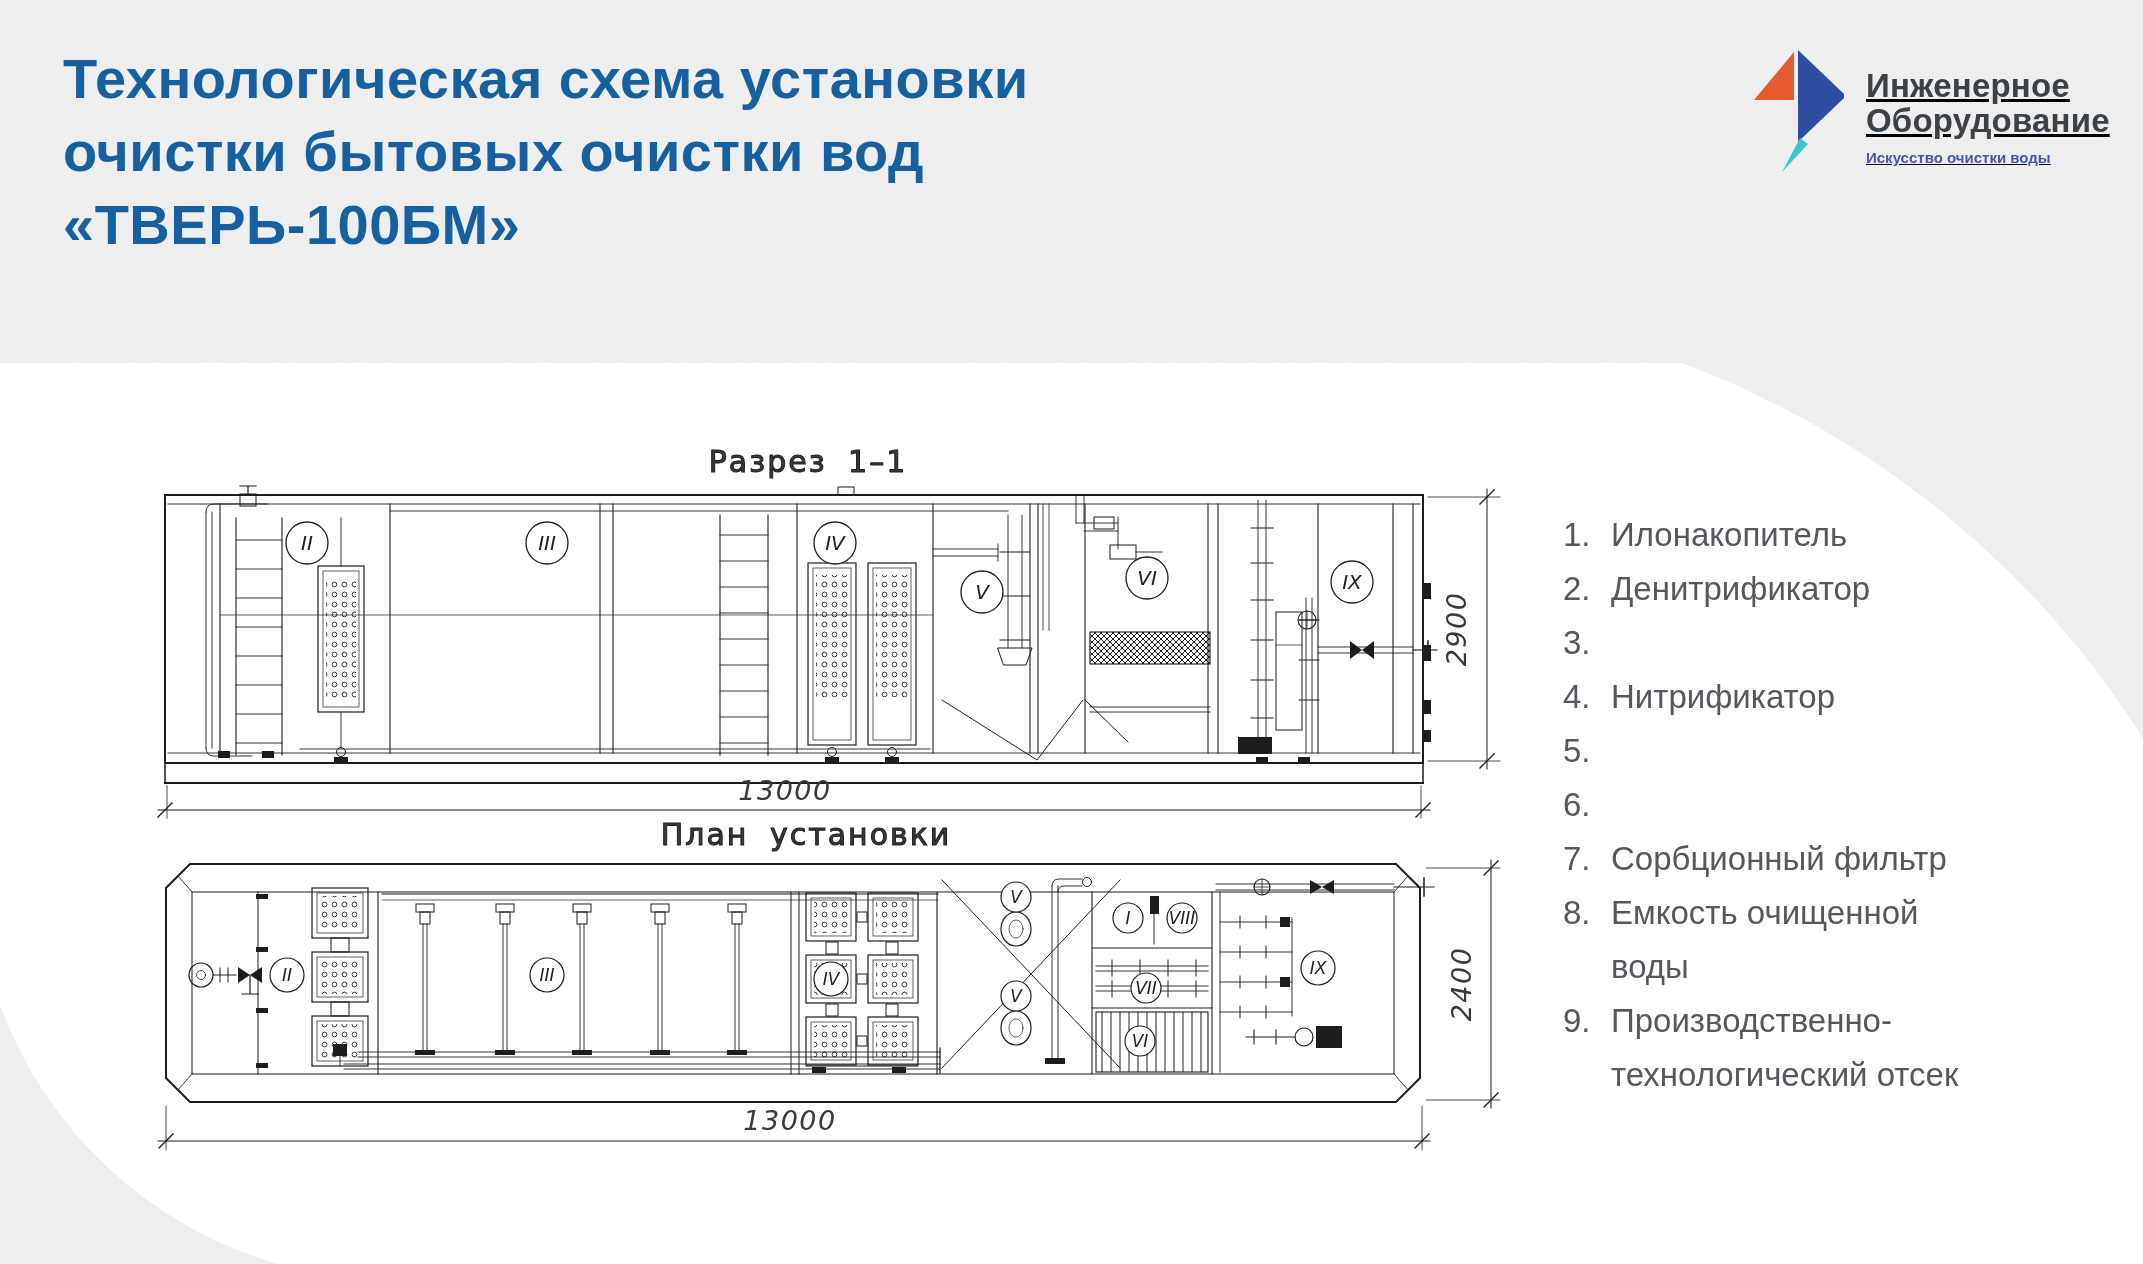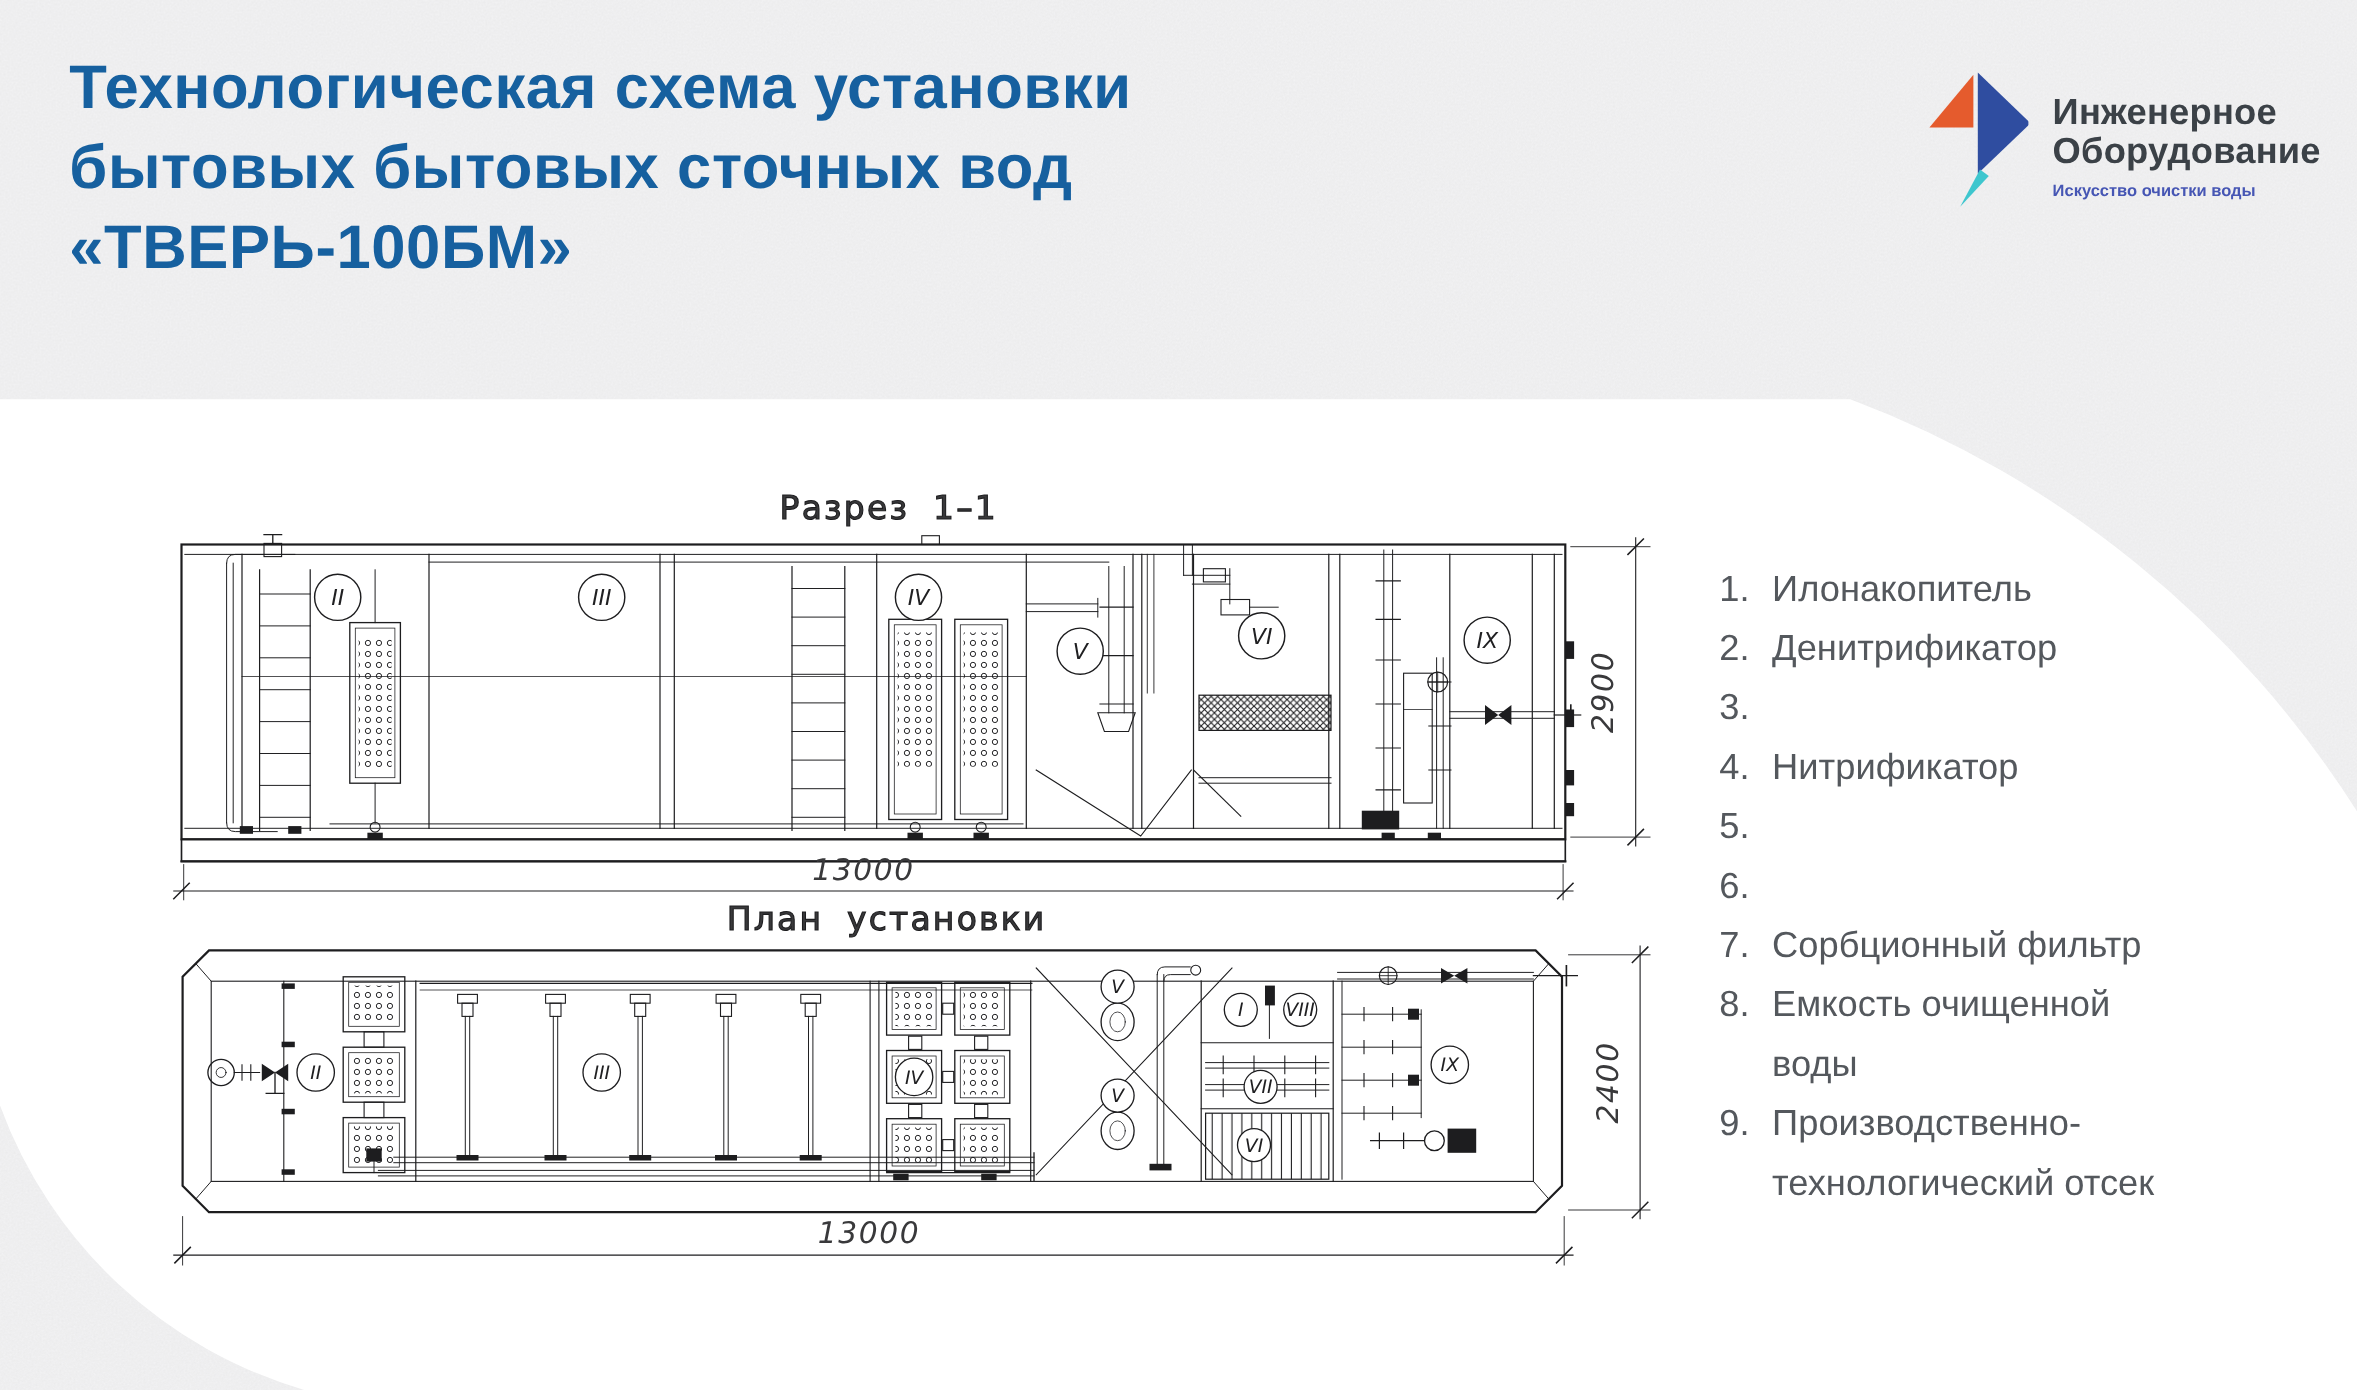--- a/index.html
+++ b/index.html
@@ -6,21 +6,21 @@
   .slide{position:relative;width:2143px;height:1264px;overflow:hidden;
          font-family:"Liberation Sans",sans-serif;}
   #canvas{position:absolute;left:0;top:0;width:2143px;height:1264px;display:block;}
 
   
   .title{position:absolute;left:63px;top:42px;font-size:56px;line-height:73px;
          font-weight:700;letter-spacing:0.5px;color:#16609F;}
   .title div{white-space:nowrap;}
 
   
-  .logo{position:absolute;left:1748px;top:58px;width:360px;display:flex;}
+  .logo{position:absolute;left:1748px;top:42px;width:360px;display:flex;text-decoration:underline;}
   .logo-icon{width:96px;height:132px;flex:0 0 auto;}
   .logo-textblock{margin-left:22px;margin-top:26px;}
   .logo-name{font-size:33px;line-height:35px;font-weight:700;color:#3B4147;letter-spacing:0.2px;}
   .logo-tagline{margin-top:9px;font-size:15px;line-height:22px;font-weight:700;color:#4656B4;}
 
   
   .legend{position:absolute;left:1563px;top:508px;width:432px;margin:0;padding:0;
           list-style:none;font-size:33px;line-height:54px;color:#54585D;}
   .legend li{display:grid;grid-template-columns:48px 1fr;}
   .legend .num{text-align:left;}
@@ -343,21 +343,21 @@
         <path d="M166,1106 V1150 M1422,1106 V1150" stroke-width="0.8"></path>
         <path d="M158,1141 H1430" stroke-width="1"></path>
         <path d="M159,1148 L173,1134 M1415,1148 L1429,1134" stroke-width="1.4"></path>
         <text class="cad-dim" x="790" y="1130" stroke="none">13000</text>
       </g>
     </g>
   </svg>
 
   <div class="title">
     <div>Технологическая схема установки</div>
-    <div>бытовых бытовых сточных вод</div>
+    <div>очистки бытовых очистки вод</div>
     <div>«ТВЕРЬ-100БМ»</div>
   </div>
 
   <div class="logo">
     <svg class="logo-icon" viewBox="0 0 96 132">
       <polygon points="6,58 46,10 46,58" fill="#E55B2D"></polygon>
       <polygon points="50,8 98,54 50,100" fill="#2F4DA0"></polygon>
       <polygon points="52,96 60,102 34,130" fill="#3EC6CE"></polygon>
     </svg>
     <div class="logo-textblock">

